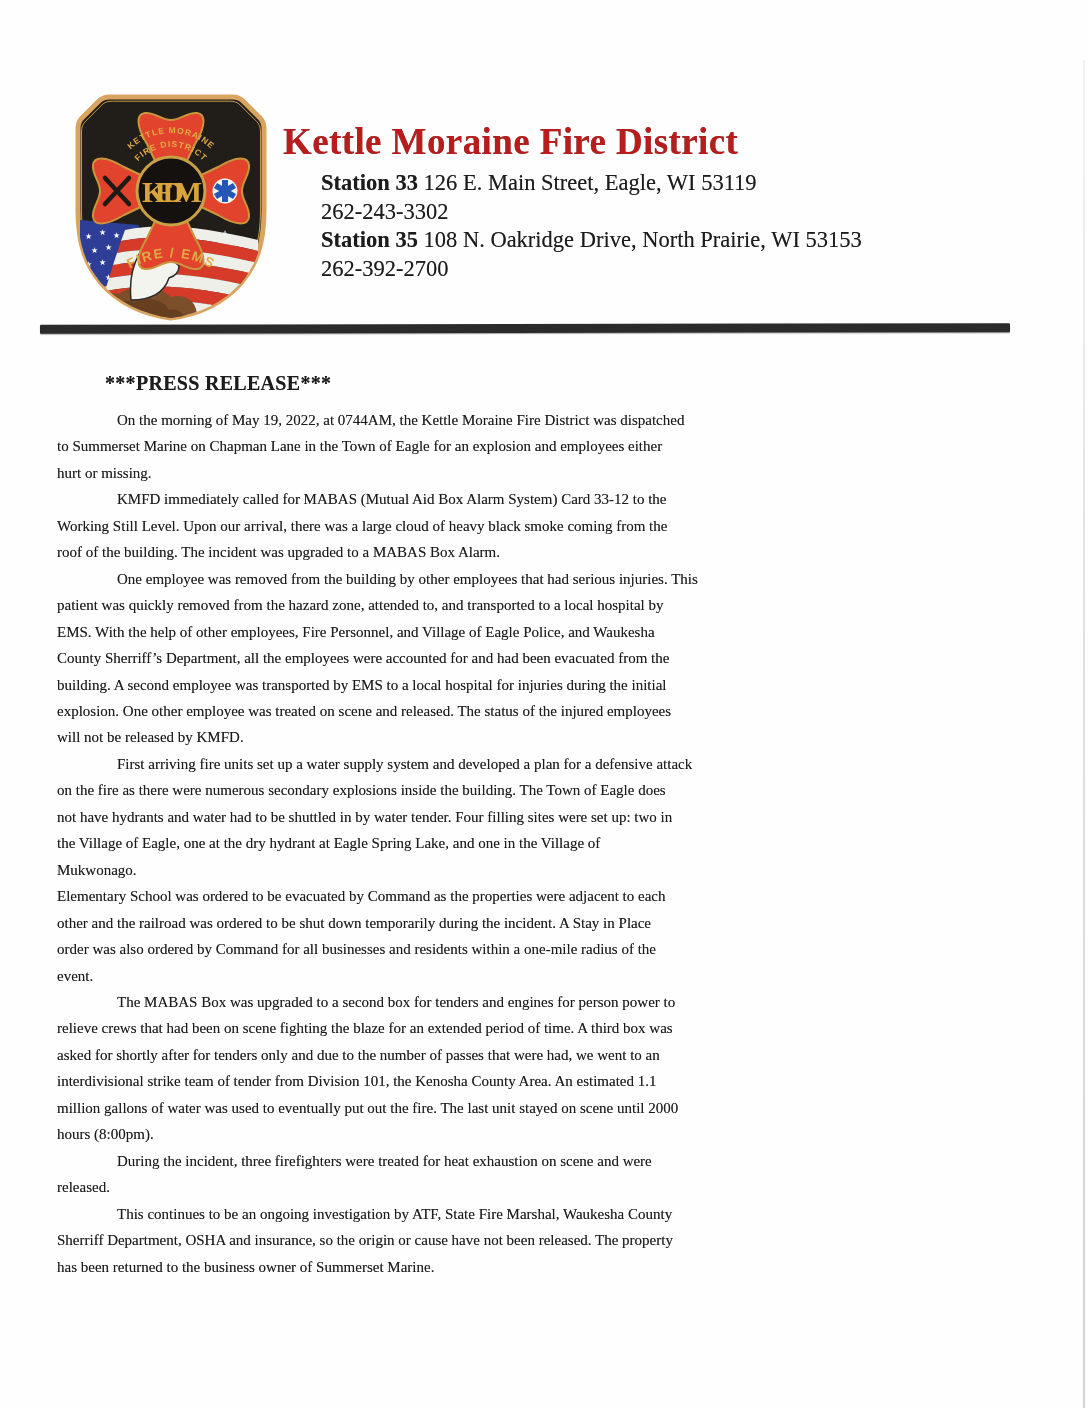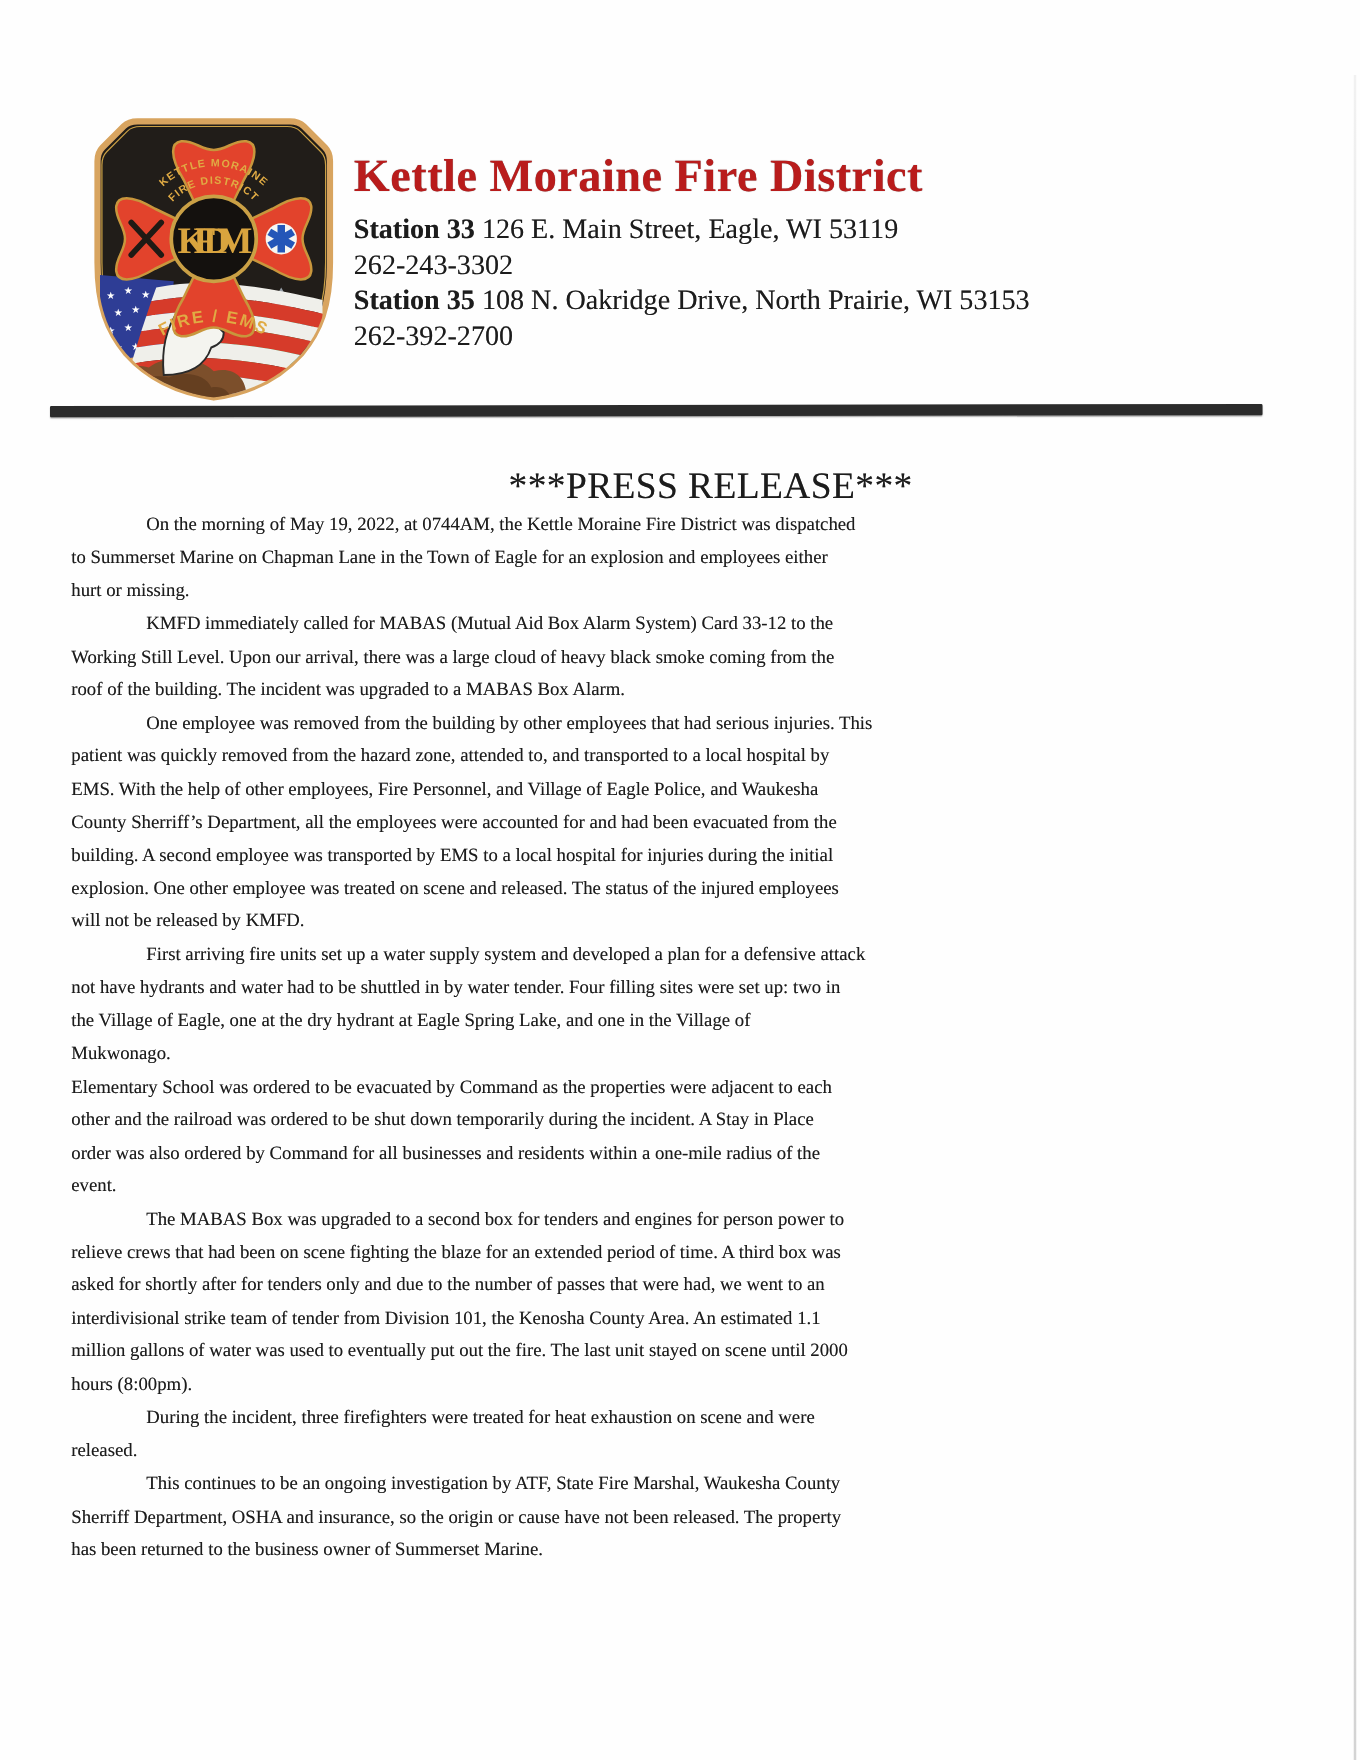--- a/index.html
+++ b/index.html
@@ -23,31 +23,31 @@
   .header-text{position:absolute;left:283px;top:122px;}
   .org-title{
     margin:0 0 7px 0;font-size:37px;font-weight:bold;line-height:40px;
     color:#b91c1c;letter-spacing:.4px;
     text-shadow:0 0 .6px rgba(25,25,25,.55);
   }
   .hline{
     font-size:22.5px;line-height:28.6px;white-space:pre-wrap;
     text-shadow:0 0 .5px rgba(25,25,25,.5);
   }
-  .hline .b{font-weight:bold;}
+  .hline .b{font-weight:bold;margin-left:38px;}
   .divider{
     position:absolute;left:40px;top:324px;width:970px;height:9px;
     background:#2b2b2b;border-radius:1px;transform:rotate(-.1deg);
     box-shadow:0 1px 1px rgba(43,43,43,.4);
   }
   
   .pr-heading{
     position:absolute;left:57px;top:372px;width:975px;box-sizing:border-box;
-    padding-left:48px;text-align:center;
-    font-size:30px;font-weight:normal;letter-spacing:.3px;
+    padding-left:48px;text-align:left;
+    font-size:20px;font-weight:bold;letter-spacing:.3px;
     text-shadow:0 0 .5px rgba(25,25,25,.55);
   }
   .body-text{position:absolute;left:57px;top:407px;width:1005px;}
   .line{
     font-size:15px;line-height:26.45px;white-space:nowrap;
     text-shadow:0 0 .5px rgba(27,27,27,.5);
   }
   .line.indent{padding-left:60px;}
 </style>
 </head>
@@ -169,20 +169,21 @@
       <div class="line">Working Still Level. Upon our arrival, there was a large cloud of heavy black smoke coming from the</div>
       <div class="line">roof of the building. The incident was upgraded to a MABAS Box Alarm.</div>
       <div class="line indent">One employee was removed from the building by other employees that had serious injuries. This</div>
       <div class="line">patient was quickly removed from the hazard zone, attended to, and transported to a local hospital by</div>
       <div class="line">EMS. With the help of other employees, Fire Personnel, and Village of Eagle Police, and Waukesha</div>
       <div class="line">County Sherriff’s Department, all the employees were accounted for and had been evacuated from the</div>
       <div class="line">building. A second employee was transported by EMS to a local hospital for injuries during the initial</div>
       <div class="line">explosion. One other employee was treated on scene and released. The status of the injured employees</div>
       <div class="line">will not be released by KMFD.</div>
       <div class="line indent">First arriving fire units set up a water supply system and developed a plan for a defensive attack</div>
+      <div class="line">on the fire as there were numerous secondary explosions inside the building. The Town of Eagle does</div>
       <div class="line">not have hydrants and water had to be shuttled in by water tender. Four filling sites were set up: two in</div>
       <div class="line">the Village of Eagle, one at the dry hydrant at Eagle Spring Lake, and one in the Village of</div>
       <div class="line">Mukwonago.</div>
       <div class="line">Elementary School was ordered to be evacuated by Command as the properties were adjacent to each</div>
       <div class="line">other and the railroad was ordered to be shut down temporarily during the incident. A Stay in Place</div>
       <div class="line">order was also ordered by Command for all businesses and residents within a one-mile radius of the</div>
       <div class="line">event.</div>
       <div class="line indent">The MABAS Box was upgraded to a second box for tenders and engines for person power to</div>
       <div class="line">relieve crews that had been on scene fighting the blaze for an extended period of time. A third box was</div>
       <div class="line">asked for shortly after for tenders only and due to the number of passes that were had, we went to an</div>

